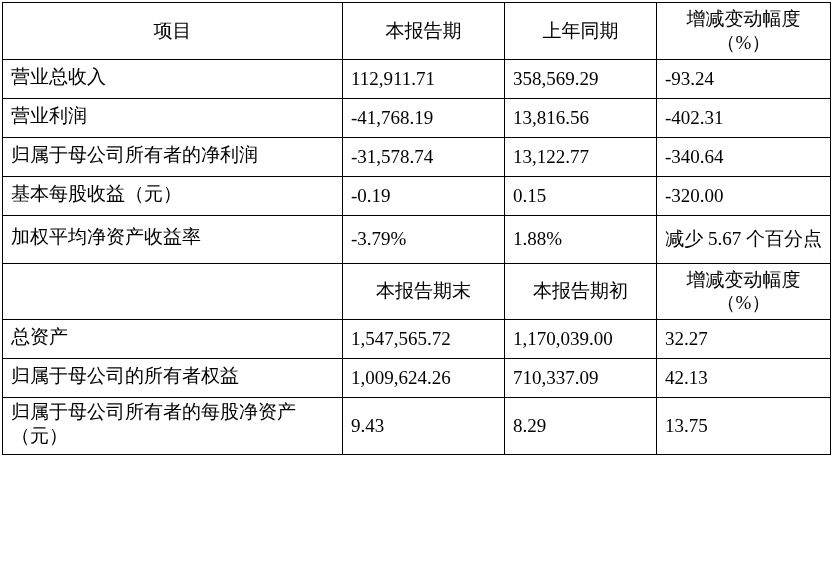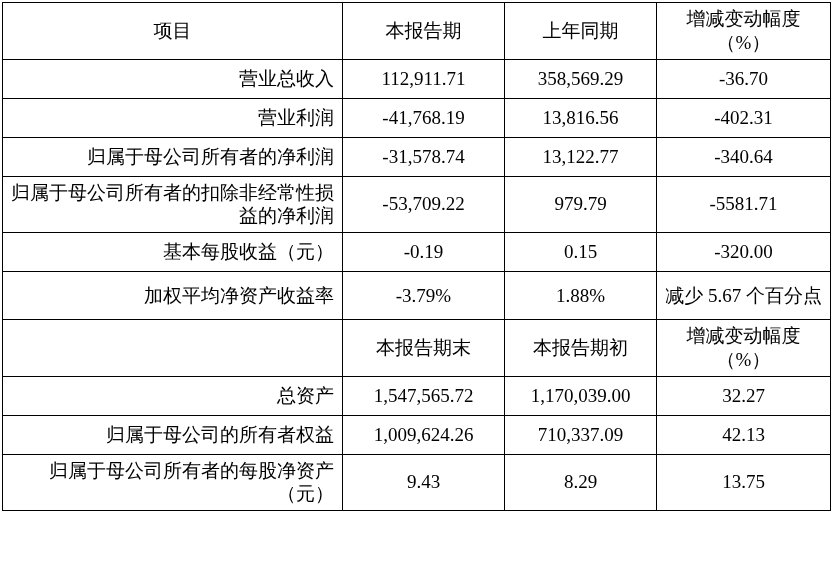--- a/index.html
+++ b/index.html
@@ -36,24 +36,25 @@
   col.c-item { width: 340px; }
   col.c-a    { width: 162px; }
   col.c-b    { width: 152px; }
   col.c-c    { width: 174px; }
 
   .hdr {
     text-align: center;
     font-size: 19px;
   }
   .item {
-    text-align: right;
+    text-align: left;
+    font-family: Liberation Mono, monospace;
   }
   .num {
-    text-align: center;
+    text-align: left;
   }
   .ctr {
     text-align: center;
   }
   .tall {
     height: 56px;
   }
   .mid {
     height: 48px;
   }
@@ -75,44 +76,38 @@
         <td class="hdr">项目</td>
         <td class="hdr">本报告期</td>
         <td class="hdr">上年同期</td>
         <td class="hdr">增减变动幅度（%）</td>
       </tr>
 
       <tr>
         <td class="item">营业总收入</td>
         <td class="num">112,911.71</td>
         <td class="num">358,569.29</td>
-        <td class="num">-36.70</td>
+        <td class="num">-93.24</td>
       </tr>
 
       <tr>
         <td class="item">营业利润</td>
         <td class="num">-41,768.19</td>
         <td class="num">13,816.56</td>
         <td class="num">-402.31</td>
       </tr>
 
 
       <tr>
         <td class="item">归属于母公司所有者的净利润</td>
         <td class="num">-31,578.74</td>
         <td class="num">13,122.77</td>
         <td class="num">-340.64</td>
       </tr>
 
-      <tr class="tall">
-        <td class="item">归属于母公司所有者的扣除非经常性损益的净利润</td>
-        <td class="num">-53,709.22</td>
-        <td class="num">979.79</td>
-        <td class="num">-5581.71</td>
-      </tr>
 
       <tr>
         <td class="item">基本每股收益（元）</td>
         <td class="num">-0.19</td>
         <td class="num">0.15</td>
         <td class="num">-320.00</td>
       </tr>
 
       <tr class="mid">
         <td class="item">加权平均净资产收益率</td>

